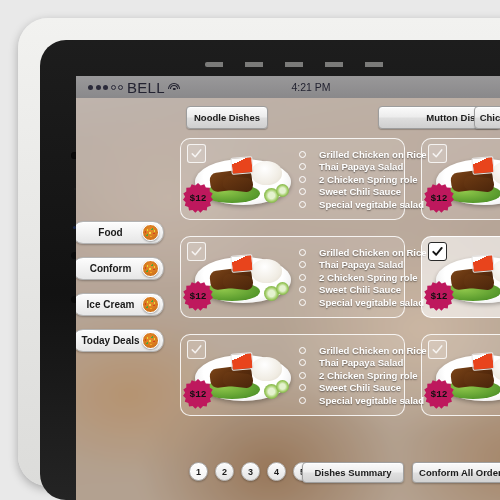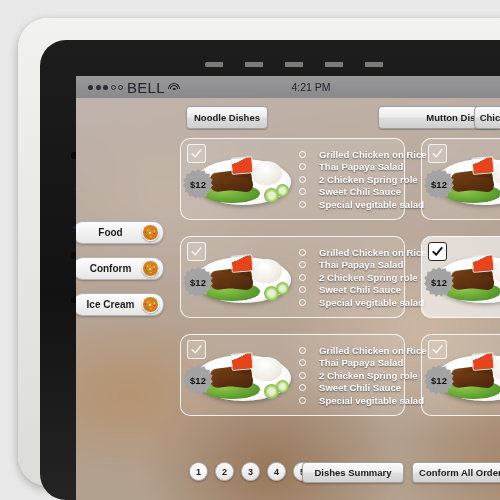--- a/index.html
+++ b/index.html
@@ -154,26 +154,27 @@
     transform:rotate(6deg);
   }
   .plate .cuke{
     position:absolute;width:15px;height:15px;border-radius:50%;
     background:radial-gradient(circle at 50% 50%,#e4f2cf 30%,#9cc95f 58%,#4f8a27 100%);
   }
   .plate .cuke.a{right:12px;bottom:6px;}
   .plate .cuke.b{right:2px;bottom:12px;width:13px;height:13px;}
 
   .price{
-    position:absolute;left:2px;bottom:20px;width:30px;height:30px;
+    position:absolute;left:2px;bottom:6px;width:30px;height:30px;
     display:flex;align-items:center;justify-content:center;
     font-size:9.5px;font-weight:bold;color:#111;
-    background:#a3a3a3;
+    background:#be185d;
     clip-path:polygon(50% 0%,59% 8%,71% 4%,76% 15%,89% 16%,89% 28%,99% 35%,93% 46%,100% 56%,90% 64%,93% 76%,81% 80%,79% 92%,67% 90%,58% 99%,50% 91%,41% 99%,32% 90%,20% 92%,18% 80%,6% 76%,9% 64%,0% 56%,7% 46%,1% 35%,11% 28%,11% 16%,24% 15%,29% 4%,41% 8%);
     filter:drop-shadow(0 1px 1px rgba(0,0,0,.3));
+    font-family:Liberation Mono, monospace;
   }
 
   .items{position:absolute;left:118px;top:9px;right:4px;}
   .item{display:flex;align-items:center;gap:13px;height:12.5px;}
   .bullet{
     width:5px;height:5px;border-radius:50%;flex:none;
     border:1.2px solid #fff;background:transparent;
   }
   .item-txt{
     font-size:9.6px;font-weight:bold;color:#fff;white-space:nowrap;
@@ -261,20 +262,24 @@
             <span class="bowl"></span>
           </div>
           <div class="side-item">
             <span class="side-label">Conform</span>
             <span class="bowl"></span>
           </div>
           <div class="side-item">
             <span class="side-label">Ice Cream</span>
             <span class="bowl"></span>
           </div>
+          <div class="side-item">
+            <span class="side-label">Today Deals</span>
+            <span class="bowl"></span>
+          </div>
         </div>
 
         <div class="grid" id="menu-grid">
             <div class="grid-row">
               <div class="card">
                 <div class="chk">
                   <svg viewBox="0 0 20 20">
                     <path d="M3.5 10.5 L8 15 L16.5 4.5"></path>
                   </svg>
                 </div>

